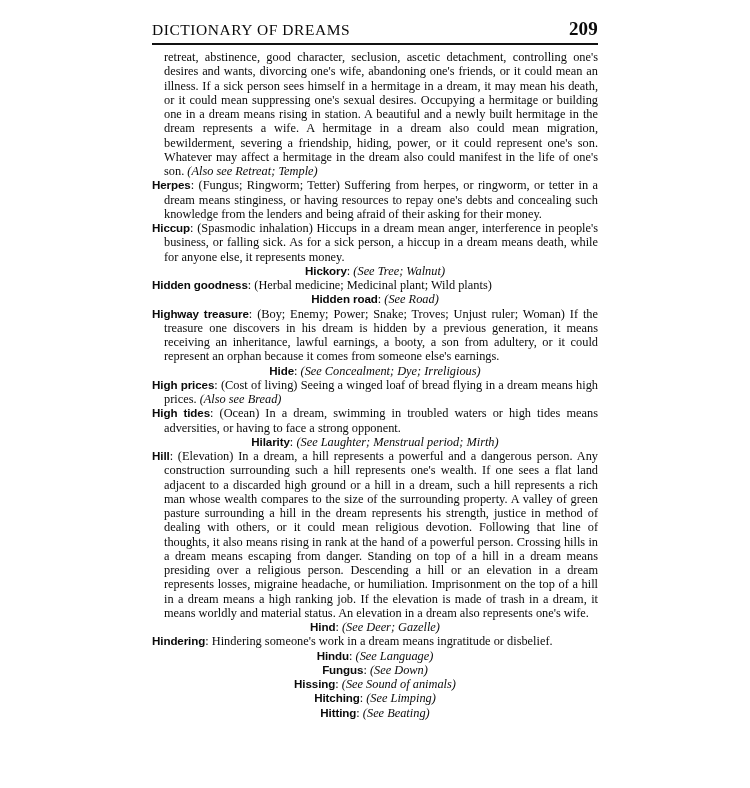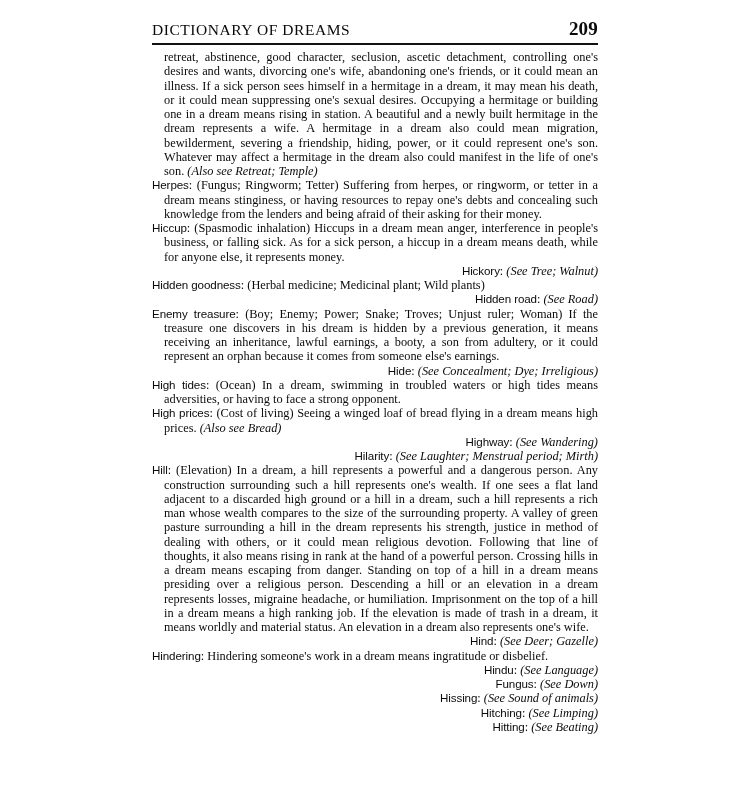--- a/index.html
+++ b/index.html
@@ -78,25 +78,25 @@
   p.para:last-child {
     text-align: left;
   }
   
   p.para.cont {
     padding-left: 12px;
     text-indent: 0;
   }
   
   p.para.short {
-    text-align: right;
+    text-align: center;
   }
   .hw {
     font-family: "Liberation Sans", "DejaVu Sans", sans-serif;
-    font-weight: 400;
+    font-weight: 700;
     font-size: 11.6px;
     letter-spacing: -0.1px;
   }
   .it {
     font-style: italic;
   }
 </style>
 </head>
 <body>
 
@@ -109,25 +109,24 @@
     </div>
     <div class="head-rule"></div>
 
     <div class="body-col" id="entries-container">
         <p class="para cont"><span>retreat, abstinence, good character, seclusion, ascetic detachment, controlling one's desires and wants, divorcing one's wife, abandoning one's friends, or it could mean an illness. If a sick person sees himself in a hermitage in a dream, it may mean his death, or it could mean suppressing one's sexual desires. Occupying a hermitage or building one in a dream means rising in station. A beautiful and a newly built hermitage in the dream represents a wife. A hermitage in a dream also could mean migration, bewilderment, severing a friendship, hiding, power, or it could represent one's son. Whatever may affect a hermitage in the dream also could manifest in the life of one's son. </span><span class="it">(Also see Retreat; Temple)</span></p>
         <p class="para"><span class="hw">Herpes</span><span>: (Fungus; Ringworm; Tetter) Suffering from herpes, or ringworm, or tetter in a dream means stinginess, or having resources to repay one's debts and concealing such knowledge from the lenders and being afraid of their asking for their money.</span></p>
         <p class="para"><span class="hw">Hiccup</span><span>: (Spasmodic inhalation) Hiccups in a dream mean anger, interference in people's business, or falling sick. As for a sick person, a hiccup in a dream means death, while for anyone else, it represents money.</span></p>
         <p class="para short"><span class="hw">Hickory</span><span>: </span><span class="it">(See Tree; Walnut)</span></p>
         <p class="para"><span class="hw">Hidden goodness</span><span>: (Herbal medicine; Medicinal plant; Wild plants)</span></p>
         <p class="para short"><span class="hw">Hidden road</span><span>: </span><span class="it">(See Road)</span></p>
-        <p class="para"><span class="hw">Enemy treasure</span><span>: (Boy; Enemy; Power; Snake; Troves; Unjust ruler; Woman) If the treasure one discovers in his dream is hidden by a previous generation, it means receiving an inheritance, lawful earnings, a booty, a son from adultery, or it could represent an orphan because it comes from someone else's earnings.</span></p>
+        <p class="para"><span class="hw">Highway treasure</span><span>: (Boy; Enemy; Power; Snake; Troves; Unjust ruler; Woman) If the treasure one discovers in his dream is hidden by a previous generation, it means receiving an inheritance, lawful earnings, a booty, a son from adultery, or it could represent an orphan because it comes from someone else's earnings.</span></p>
         <p class="para short"><span class="hw">Hide</span><span>: </span><span class="it">(See Concealment; Dye; Irreligious)</span></p>
+        <p class="para"><span class="hw">High prices</span><span>: (Cost of living) Seeing a winged loaf of bread flying in a dream means high prices. </span><span class="it">(Also see Bread)</span></p>
         <p class="para"><span class="hw">High tides</span><span>: (Ocean) In a dream, swimming in troubled waters or high tides means adversities, or having to face a strong opponent.</span></p>
-        <p class="para"><span class="hw">High prices</span><span>: (Cost of living) Seeing a winged loaf of bread flying in a dream means high prices. </span><span class="it">(Also see Bread)</span></p>
-        <p class="para short"><span class="hw">Highway</span><span>: </span><span class="it">(See Wandering)</span></p>
         <p class="para short"><span class="hw">Hilarity</span><span>: </span><span class="it">(See Laughter; Menstrual period; Mirth)</span></p>
         <p class="para"><span class="hw">Hill</span><span>: (Elevation) In a dream, a hill represents a powerful and a dangerous person. Any construction surrounding such a hill represents one's wealth. If one sees a flat land adjacent to a discarded high ground or a hill in a dream, such a hill represents a rich man whose wealth compares to the size of the surrounding property. A valley of green pasture surrounding a hill in the dream represents his strength, justice in method of dealing with others, or it could mean religious devotion. Following that line of thoughts, it also means rising in rank at the hand of a powerful person. Crossing hills in a dream means escaping from danger. Standing on top of a hill in a dream means presiding over a religious person. Descending a hill or an elevation in a dream represents losses, migraine headache, or humiliation. Imprisonment on the top of a hill in a dream means a high ranking job. If the elevation is made of trash in a dream, it means worldly and material status. An elevation in a dream also represents one's wife.</span></p>
         <p class="para short"><span class="hw">Hind</span><span>: </span><span class="it">(See Deer; Gazelle)</span></p>
         <p class="para"><span class="hw">Hindering</span><span>: Hindering someone's work in a dream means ingratitude or disbelief.</span></p>
         <p class="para short"><span class="hw">Hindu</span><span>: </span><span class="it">(See Language)</span></p>
         <p class="para short"><span class="hw">Fungus</span><span>: </span><span class="it">(See Down)</span></p>
         <p class="para short"><span class="hw">Hissing</span><span>: </span><span class="it">(See Sound of animals)</span></p>
         <p class="para short"><span class="hw">Hitching</span><span>: </span><span class="it">(See Limping)</span></p>
         <p class="para short"><span class="hw">Hitting</span><span>: </span><span class="it">(See Beating)</span></p>
       </div>

